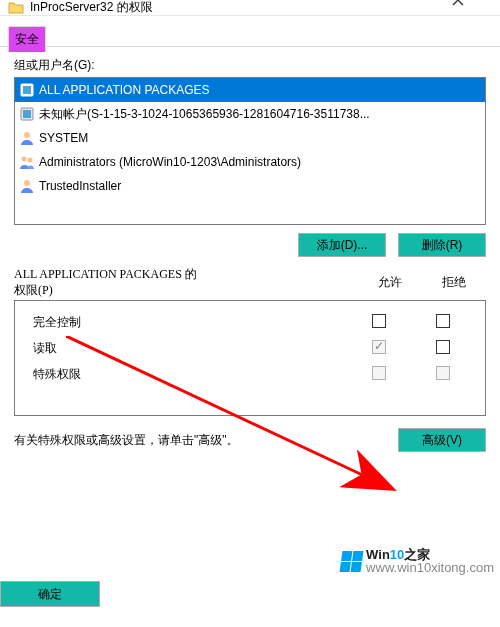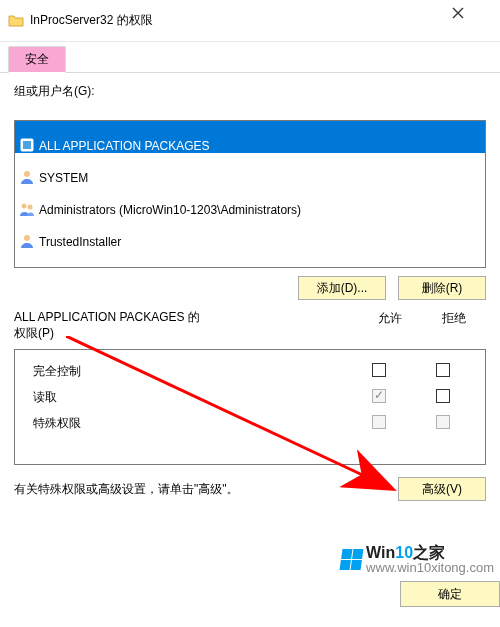--- a/index.html
+++ b/index.html
@@ -9,21 +9,21 @@
     font-size: 12px;
     background: #fff;
     color: #000;
     width: 500px;
     height: 627px;
     overflow: hidden;
     position: relative;
   }
   
   .titlebar {
-    height: 42px;
+    height: 16px;
     display: flex;
     align-items: center;
     padding: 0 4px;
     border-bottom: 1px solid #e8e8e8;
   }
   .titlebar .folder-icon {
     width: 16px; height: 16px;
     margin: 0 6px 0 4px;
     display: inline-block;
   }
@@ -37,80 +37,81 @@
   }
 
   
   .tabstrip {
     display: flex;
     align-items: flex-end;
     padding: 6px 8px 0 8px;
     height: 30px;
   }
   .tab {
-    background: #f9a8d4;
+    background: #d946ef;
     border: 1px solid #d9d9d9;
     border-bottom: 1px solid #fff;
-    padding: 4px 16px;
+    padding: 4px 6px;
     position: relative;
-    top: 1px;
+    top: 7px;
     border-radius: 2px 2px 0 0;
   }
 
   
   .client {
     border-top: 1px solid #d9d9d9;
     padding: 10px 14px 8px 14px;
   }
 
-  .label { margin-bottom: 20px; }
+  .label { margin-bottom: 3px; }
 
   
   .listbox {
     border: 1px solid #7a7a7a;
     background: #fff;
     height: 148px;
     overflow: hidden;
   }
   .listrow {
     display: flex;
-    align-items: flex-end;
-    height: 32px;
+    align-items: center;
+    height: 24px;
     padding: 0 4px;
     gap: 4px;
   }
   .listrow.selected {
     background: #0078d7;
     color: #fff;
   }
   .icon16 { width:16px; height:16px; display:inline-block; flex:0 0 16px; }
 
   
   .btnrow {
     display:flex;
     justify-content:flex-end;
     gap: 12px;
     margin: 8px 0 10px 0;
   }
   .btn {
     min-width: 88px;
     height: 24px;
     border: 1px solid #adadad;
-    background: #fef9c3;
+    background: #14b8a6;
     text-align: center;
     line-height: 22px;
     padding: 0 10px;
     font-size: 12px;
   }
 
   
   .permhdr {
     display:flex;
-    align-items:flex-start;
-    margin-bottom: 8px;
+    align-items:center;
+    margin-bottom: 2px;
+    font-family: Liberation Serif, serif;
   }
   .permhdr .left { flex:1; line-height: 1.3; }
   .permhdr .colh {
     width: 64px;
     text-align: center;
   }
 
   
   .permbox {
     border: 1px solid #7a7a7a;
@@ -146,21 +147,21 @@
     margin: 12px 0 6px 0;
   }
   .advline .text { flex:1; line-height:1.4; }
 
   
   .bottombar {
     position: absolute;
     left: 0; right: 0;
     bottom: 20px;
     display:flex;
-    justify-content:flex-end;
+    justify-content:flex-start;
     gap: 4px;
   }
   .bottombar .btn { min-width: 100px; height:26px; line-height:24px; }
 
   
   .arrow-svg {
     position:absolute;
     left: 66px;
     top: 336px;
     pointer-events:none;
@@ -171,21 +172,21 @@
     position:absolute;
     right: 6px;
     bottom: 52px;
     display:flex;
     align-items:center;
     gap:4px;
   }
   .winlogo { display:grid; grid-template-columns: repeat(2, 10px); grid-template-rows: repeat(2,10px); gap:1px; transform: skewX(-8deg); }
   .winlogo span { background:#00a1f1; }
   .wm-text { line-height:1.05; }
-  .wm-text .t1 { font-weight:700; color:#222; font-size:16px; }
+  .wm-text .t1 { font-weight:700; color:#222; font-size:13px; }
   .wm-text .t1 .num { color:#00a1f1; }
   .wm-text .t2 { font-size:13px; color:#888; }
 
   
   svg { display:block; }
 </style>
 </head>
 <body>
 
 <div class="titlebar">
@@ -218,20 +219,29 @@
         <svg width="16" height="16" viewBox="0 0 16 16">
             <rect x="2" y="2" width="12" height="12" rx="1" fill="#fff" stroke="#fff"></rect>
             <rect x="4" y="4" width="8" height="8" fill="#4aa3df"></rect>
           </svg>
       </span>
       <span>ALL APPLICATION PACKAGES</span>
     </div>
     <div class="listrow">
       <span class="icon16">
         <svg width="16" height="16" viewBox="0 0 16 16">
+            <rect x="2" y="2" width="12" height="12" rx="1" fill="#e9e9e9" stroke="#8f8f8f"></rect>
+            <rect x="4" y="4" width="8" height="8" fill="#4aa3df"></rect>
+          </svg>
+      </span>
+      <span>未知帐户(S-1-15-3-1024-1065365936-1281604716-3511738...</span>
+    </div>
+    <div class="listrow">
+      <span class="icon16">
+        <svg width="16" height="16" viewBox="0 0 16 16">
             <circle cx="8" cy="5" r="3" fill="#f4c58a"></circle>
             <path d="M2 15c0-3 3-5 6-5s6 2 6 5" fill="#5b8def"></path>
           </svg>
       </span>
       <span>SYSTEM</span>
     </div>
     <div class="listrow">
       <span class="icon16">
         <svg width="16" height="16" viewBox="0 0 16 16">
             <circle cx="5" cy="5" r="2.5" fill="#f4c58a"></circle>

